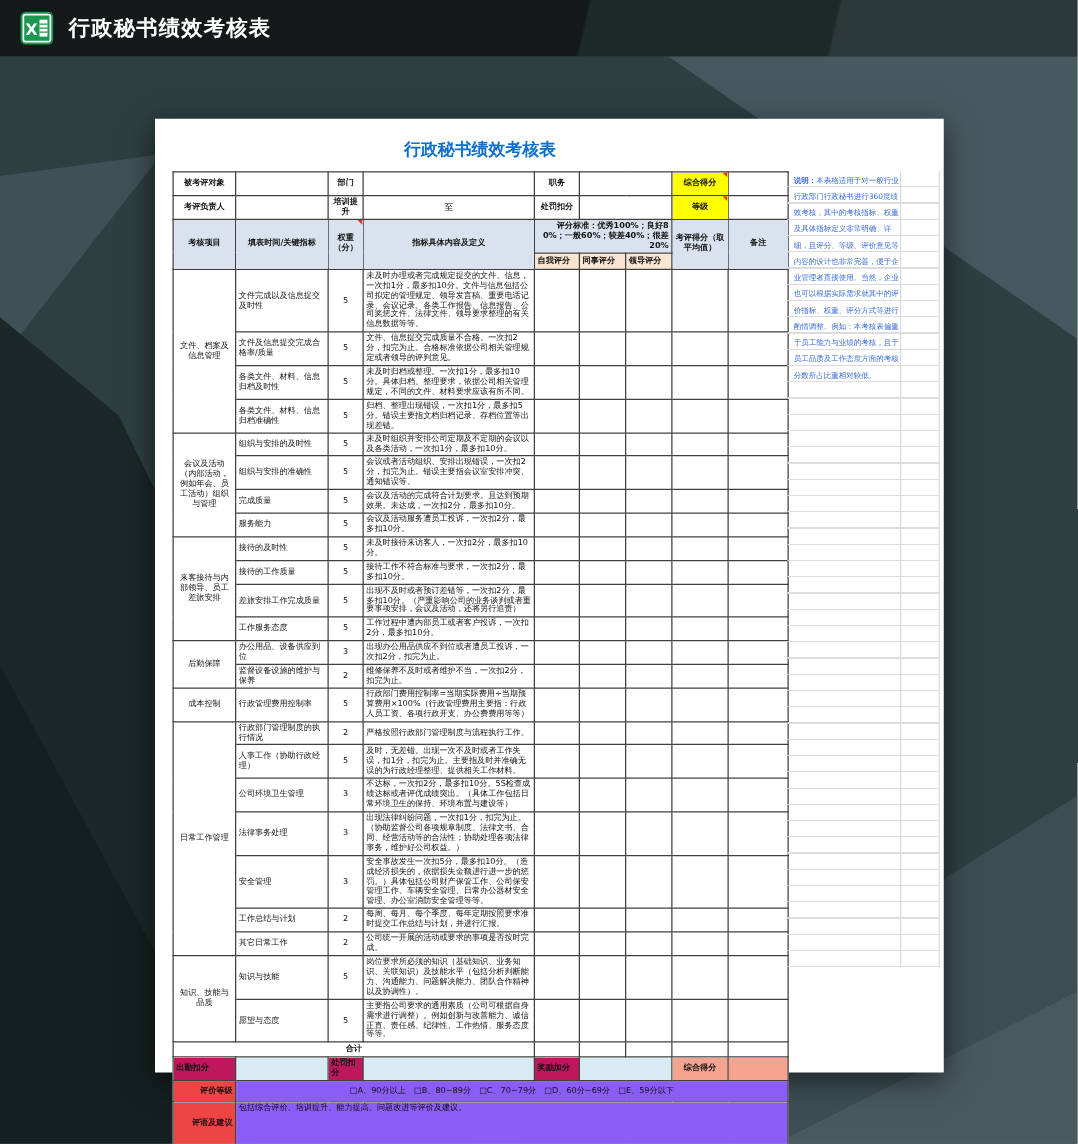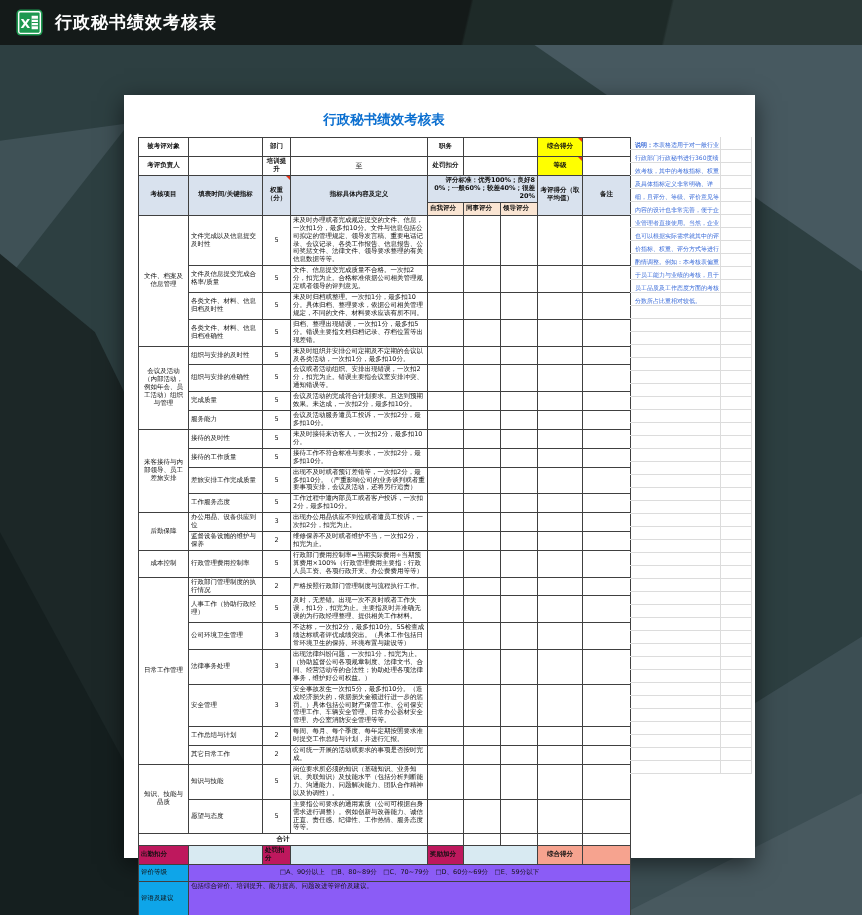--- a/index.html
+++ b/index.html
@@ -49,21 +49,21 @@
   td.def{vertical-align:middle;font-size:6.3px;}
   tr.info-row td{height:19px;}
   tr.head-a td{height:26px;}
   tr.head-b td{height:13px;}
   td.sum-lbl{font-weight:bold;font-size:7px;text-align:center;height:12px;}
   td.blue{background:#d8eaf2;}
   td.blue-lbl{background:#be185d;font-weight:bold;font-size:7px;text-align:left;height:15px;}
   td.salmon{background:#f6a38f;}
   td.salmon-lbl{background:#f6a38f;color:#8b2e12;font-weight:bold;font-size:7px;text-align:center;}
   td.beige{background:#8b5cf6;}
-  td.beige-lbl{background:#0ea5e9;font-weight:normal;font-size:7px;text-align:left;}
+  td.beige-lbl{background:#ef4444;font-weight:bold;font-size:7px;text-align:right;}
   td.grade-opts{text-align:center;font-size:6.5px;height:17px;vertical-align:middle;}
   td.comment-cell{vertical-align:top;font-size:6px;color:#333;height:34px;}
   .cmark{position:absolute;top:0;right:0;width:0;height:0;
     border-left:4px solid transparent;border-top:4px solid #e33117;}
   
   .side-grid{position:absolute;left:492px;top:0;width:121px;height:637px;
     background:repeating-linear-gradient(to bottom,transparent 0 12px,#dcdcdc 12px 13px);
     border-right:1px solid #dcdcdc;pointer-events:none;}
   .side-grid-sep{position:absolute;left:90px;top:0;width:1px;height:100%;background:#dcdcdc;}
   .side-note{position:absolute;left:497px;top:1px;width:84px;font-size:6px;line-height:13px;

